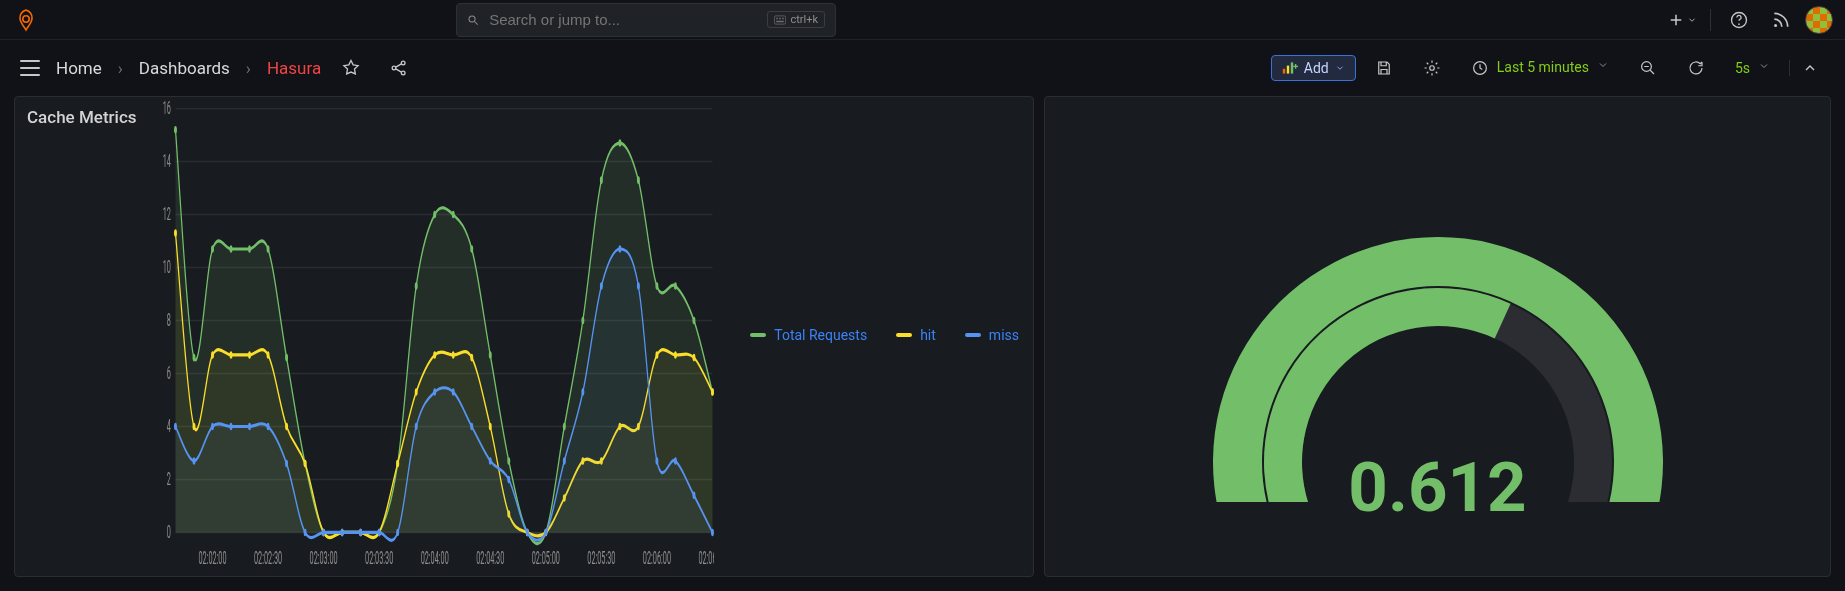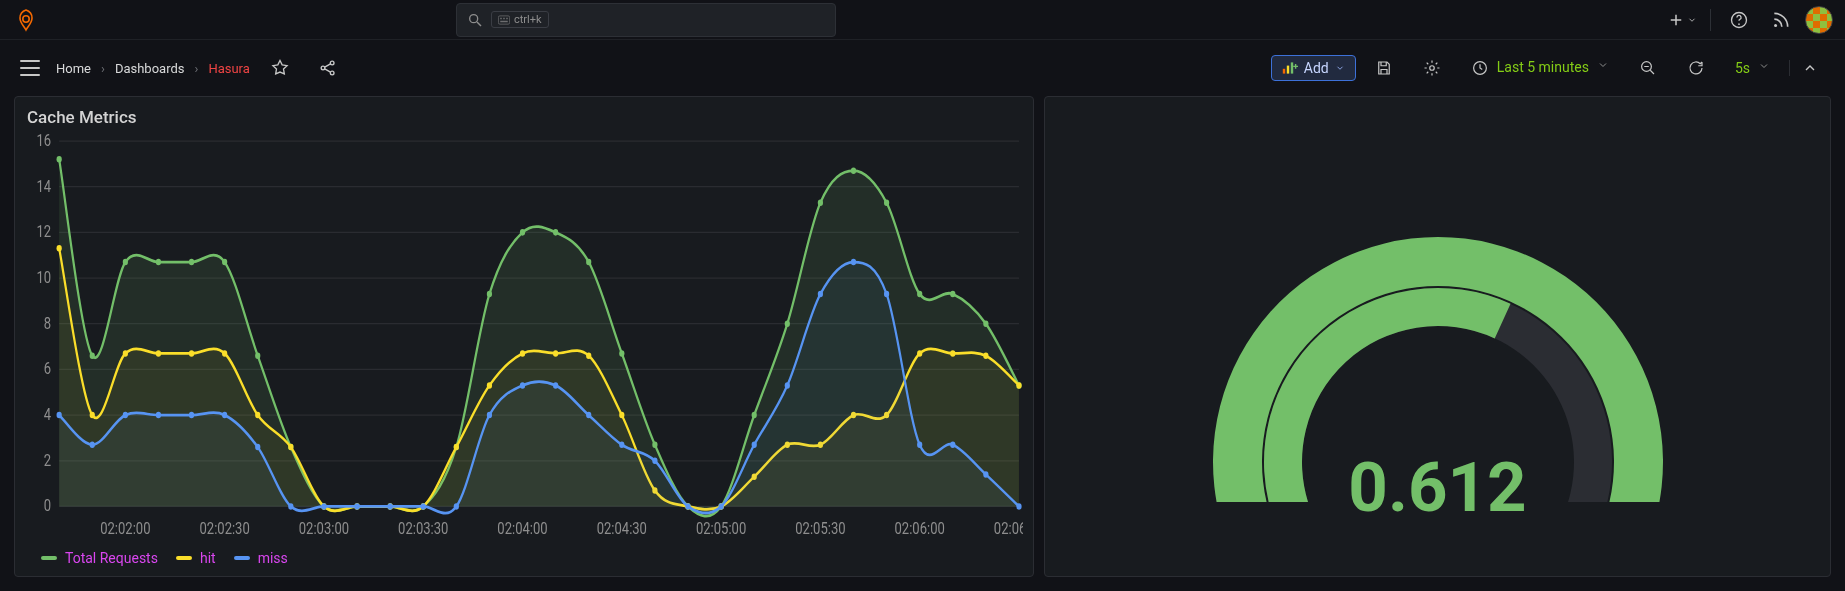--- a/index.html
+++ b/index.html
@@ -71,21 +71,21 @@
   }
 
   
   .subbar{
     height:56px;
     display:flex;align-items:center;
     padding:0 16px;gap:12px;
   }
   .hamburger{width:28px;height:28px;display:flex;flex-direction:column;justify-content:center;gap:5px;align-items:center}
   .hamburger span{width:20px;height:2px;background:#c7c7c7;border-radius:1px}
-  .crumbs{display:flex;align-items:flex-start;gap:10px;font-size:13px}
+  .crumbs{display:flex;align-items:flex-start;gap:16px;font-size:17px}
   .crumbs a{color:#d8d9da;text-decoration:none}
   .crumbs .sep{color:#6d6f75}
   .crumbs .current{color:#ef4444}
   .subbar-actions{display:flex;align-items:center;gap:8px;margin-left:auto}
   .btn{
     display:flex;align-items:center;gap:6px;
     border:1px solid #3d71d9;color:#c7d6ff;
     background:#212a3f;
     padding:4px 10px;border-radius:4px;font-size:14px;
   }
@@ -93,30 +93,30 @@
     display:flex;align-items:flex-start;gap:8px;color:#84cc16;
     padding:6px 10px;border:1px solid transparent;border-radius:4px;
   }
 
   
   .panels{display:flex;gap:10px;padding:0 14px 14px 14px;height:calc(100% - 96px);}
   .panel{
     background:var(--panel);
     border:1px solid var(--panel-border);
     border-radius:4px;
-    display:flex;flex-direction:column;
+    display:flex;flex-direction:row;
     overflow:hidden;
     justify-content:space-between;
   }
   .panel-title{font-size:17px;font-weight:500;color:#d3d3d3;padding:10px 12px 4px 12px}
   .panel1{flex:0 0 1020px}
   .panel2{flex:1}
 
   .chart-area{flex:1;position:relative;padding:0 10px 0 4px}
-  .legend{display:flex;gap:18px;padding:6px 14px 10px 26px;font-size:14px;color:#d946ef}
+  .legend{display:flex;gap:29px;padding:6px 14px 10px 26px;font-size:14px;color:#3b82f6}
   .legend-item{display:flex;align-items:center;gap:8px}
   .swatch{width:16px;height:4px;border-radius:2px}
 
   .gauge-wrap{flex:1;display:flex;align-items:center;justify-content:center;position:relative}
   .gauge-value{
     position:absolute;
     font-size:69px;font-weight:700;
     color:var(--gauge-green);
     bottom:48px;
     left:0;right:0;text-align:center;
@@ -138,20 +138,21 @@
       <path d="M12 2 C15 3 18 5 18 10 C18 15 14 18 12 22 C10 18 6 15 6 10 C6 5 9 3 12 2 Z" fill="none" stroke="#f46800" stroke-width="1.6"></path>
       <circle cx="12" cy="11" r="3.2" fill="none" stroke="#f46800" stroke-width="1.6"></circle>
     </svg>
   </div>
 
   <div class="search-wrap">
     <svg width="16" height="16" viewBox="0 0 24 24">
         <circle cx="10" cy="10" r="6" fill="none" stroke="#8e8e8e" stroke-width="2"></circle>
         <line x1="15" y1="15" x2="21" y2="21" stroke="#8e8e8e" stroke-width="2"></line>
       </svg>
+    <input type="text" placeholder="Search or jump to..." style="">
     <span class="kbd">
       <svg width="12" height="10" viewBox="0 0 16 12">
           <rect x="0.5" y="0.5" width="15" height="11" rx="2" fill="none" stroke="#8e8e8e"></rect>
           <rect x="3" y="3" width="2" height="2" fill="#8e8e8e"></rect>
           <rect x="7" y="3" width="2" height="2" fill="#8e8e8e"></rect>
           <rect x="11" y="3" width="2" height="2" fill="#8e8e8e"></rect>
           <rect x="3" y="7" width="10" height="2" fill="#8e8e8e"></rect>
         </svg>
       <span>ctrl+k</span>
     </span>

